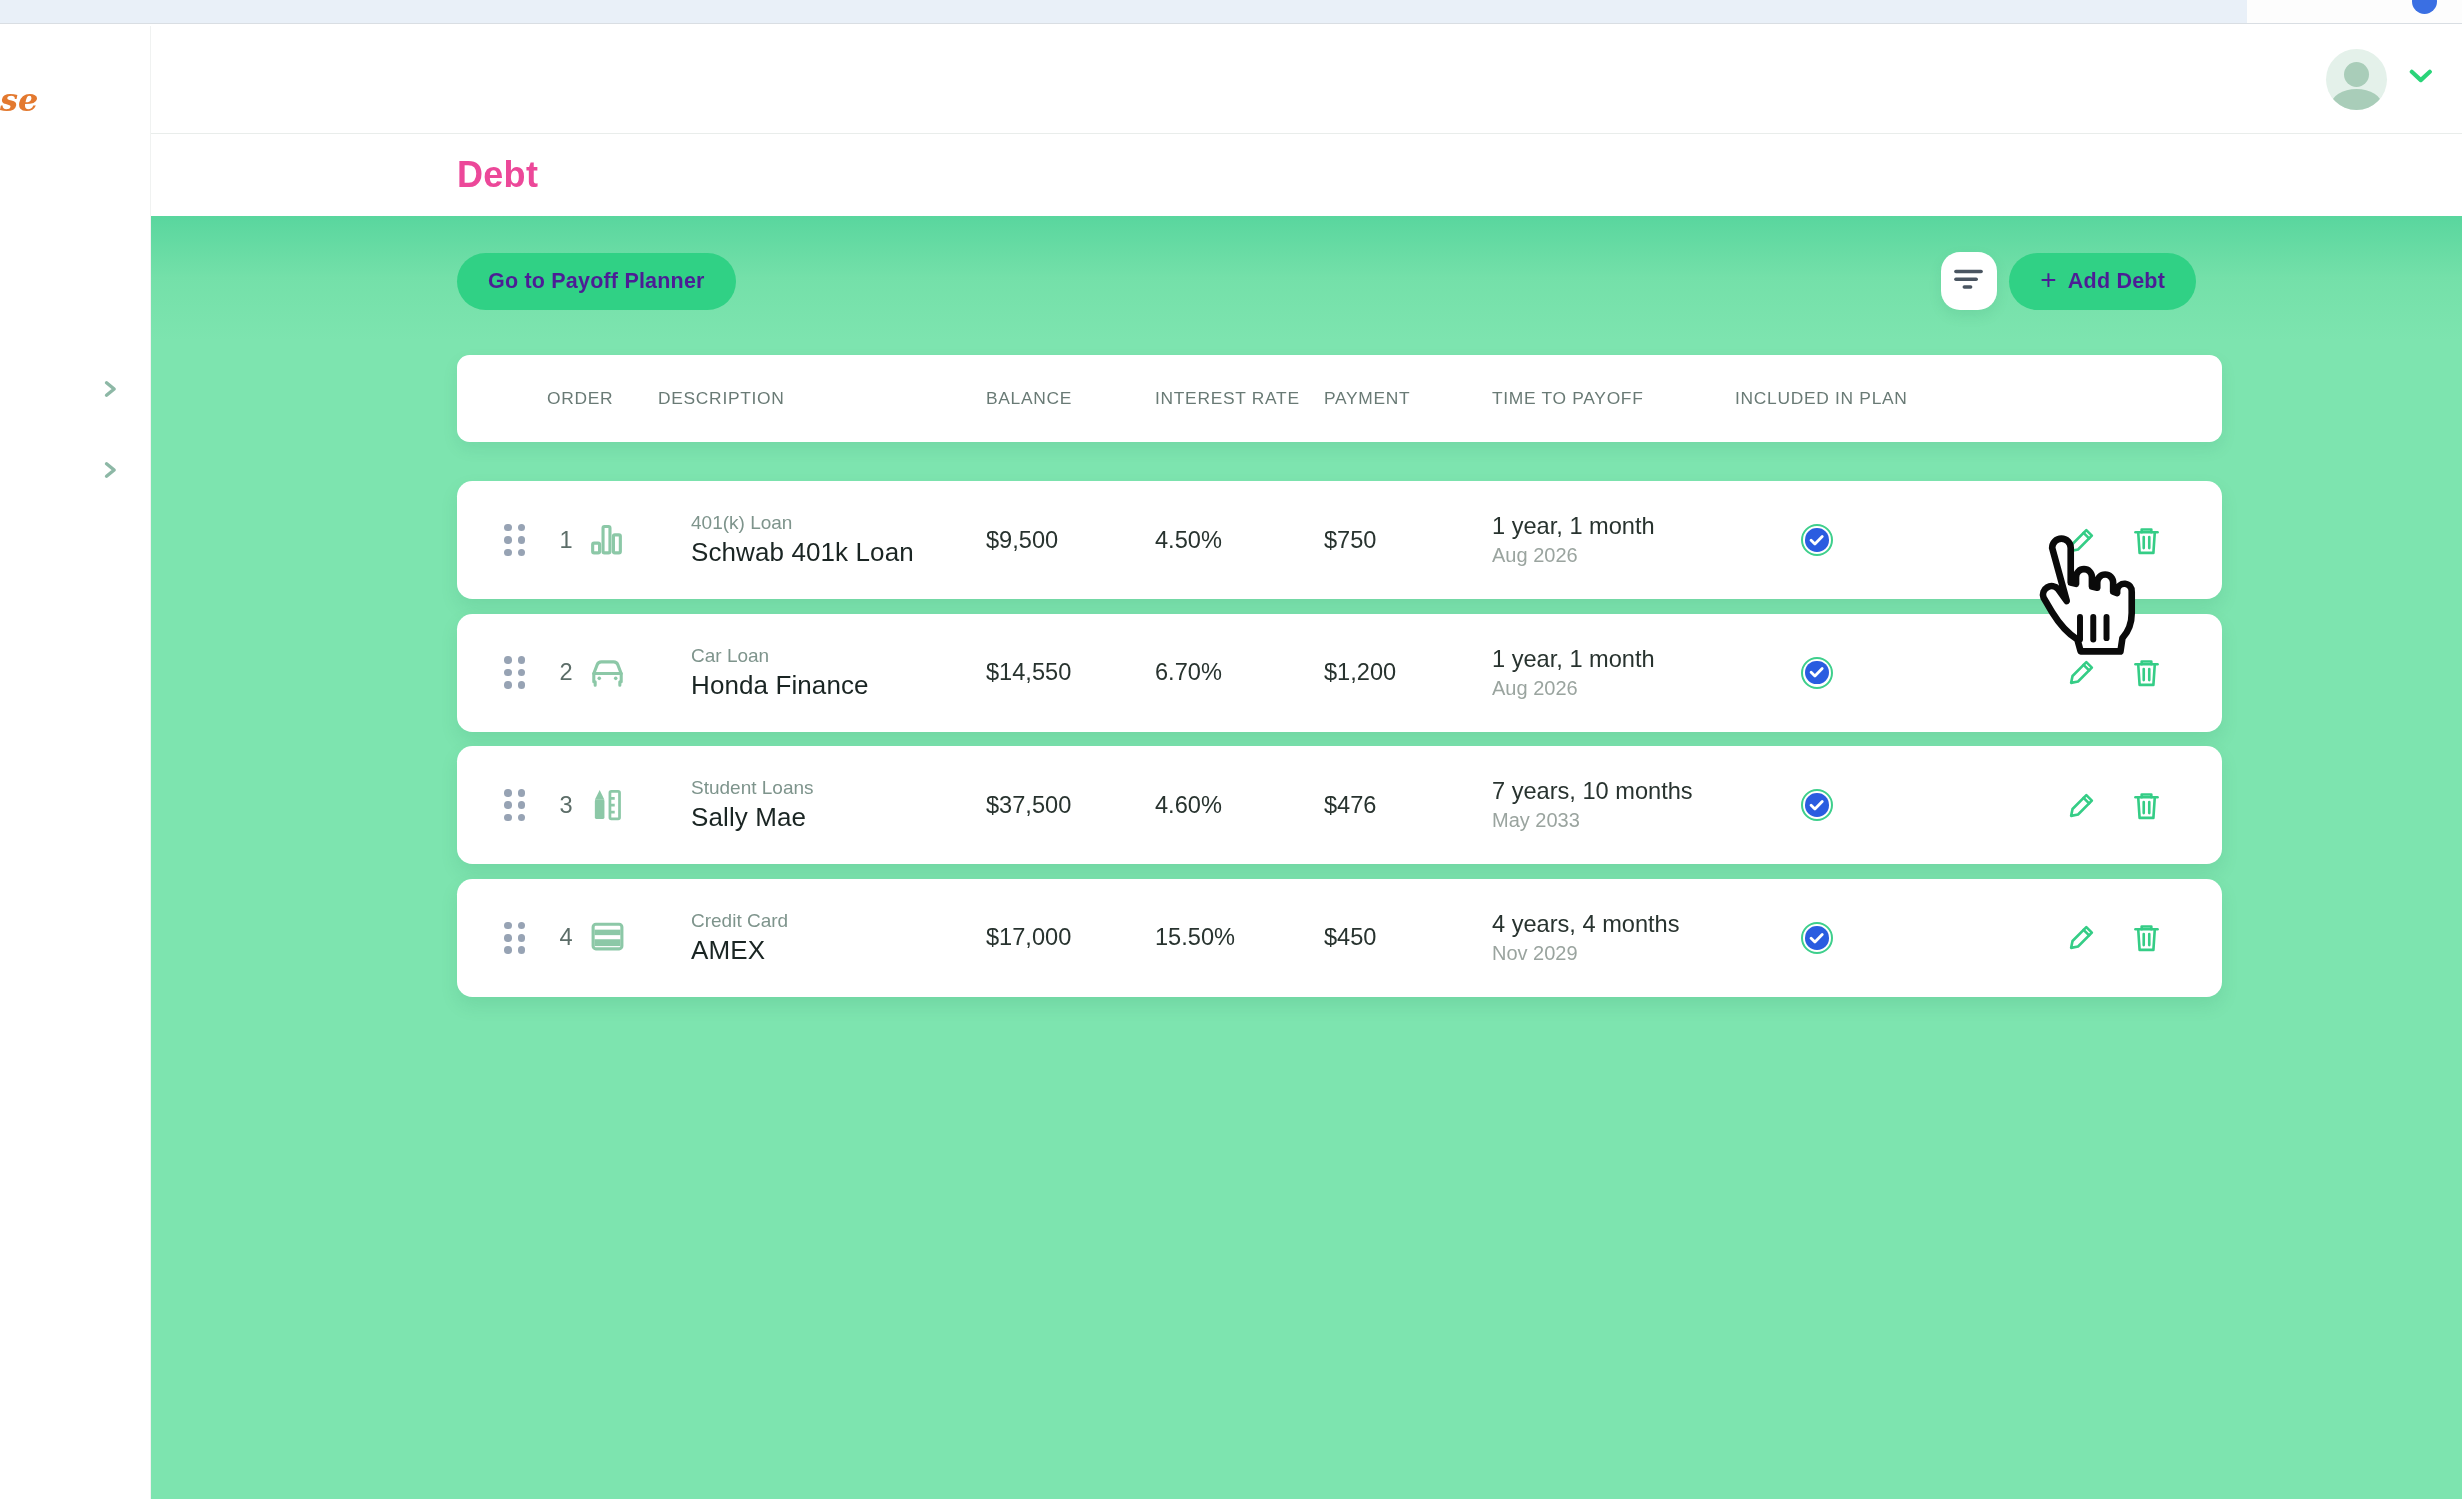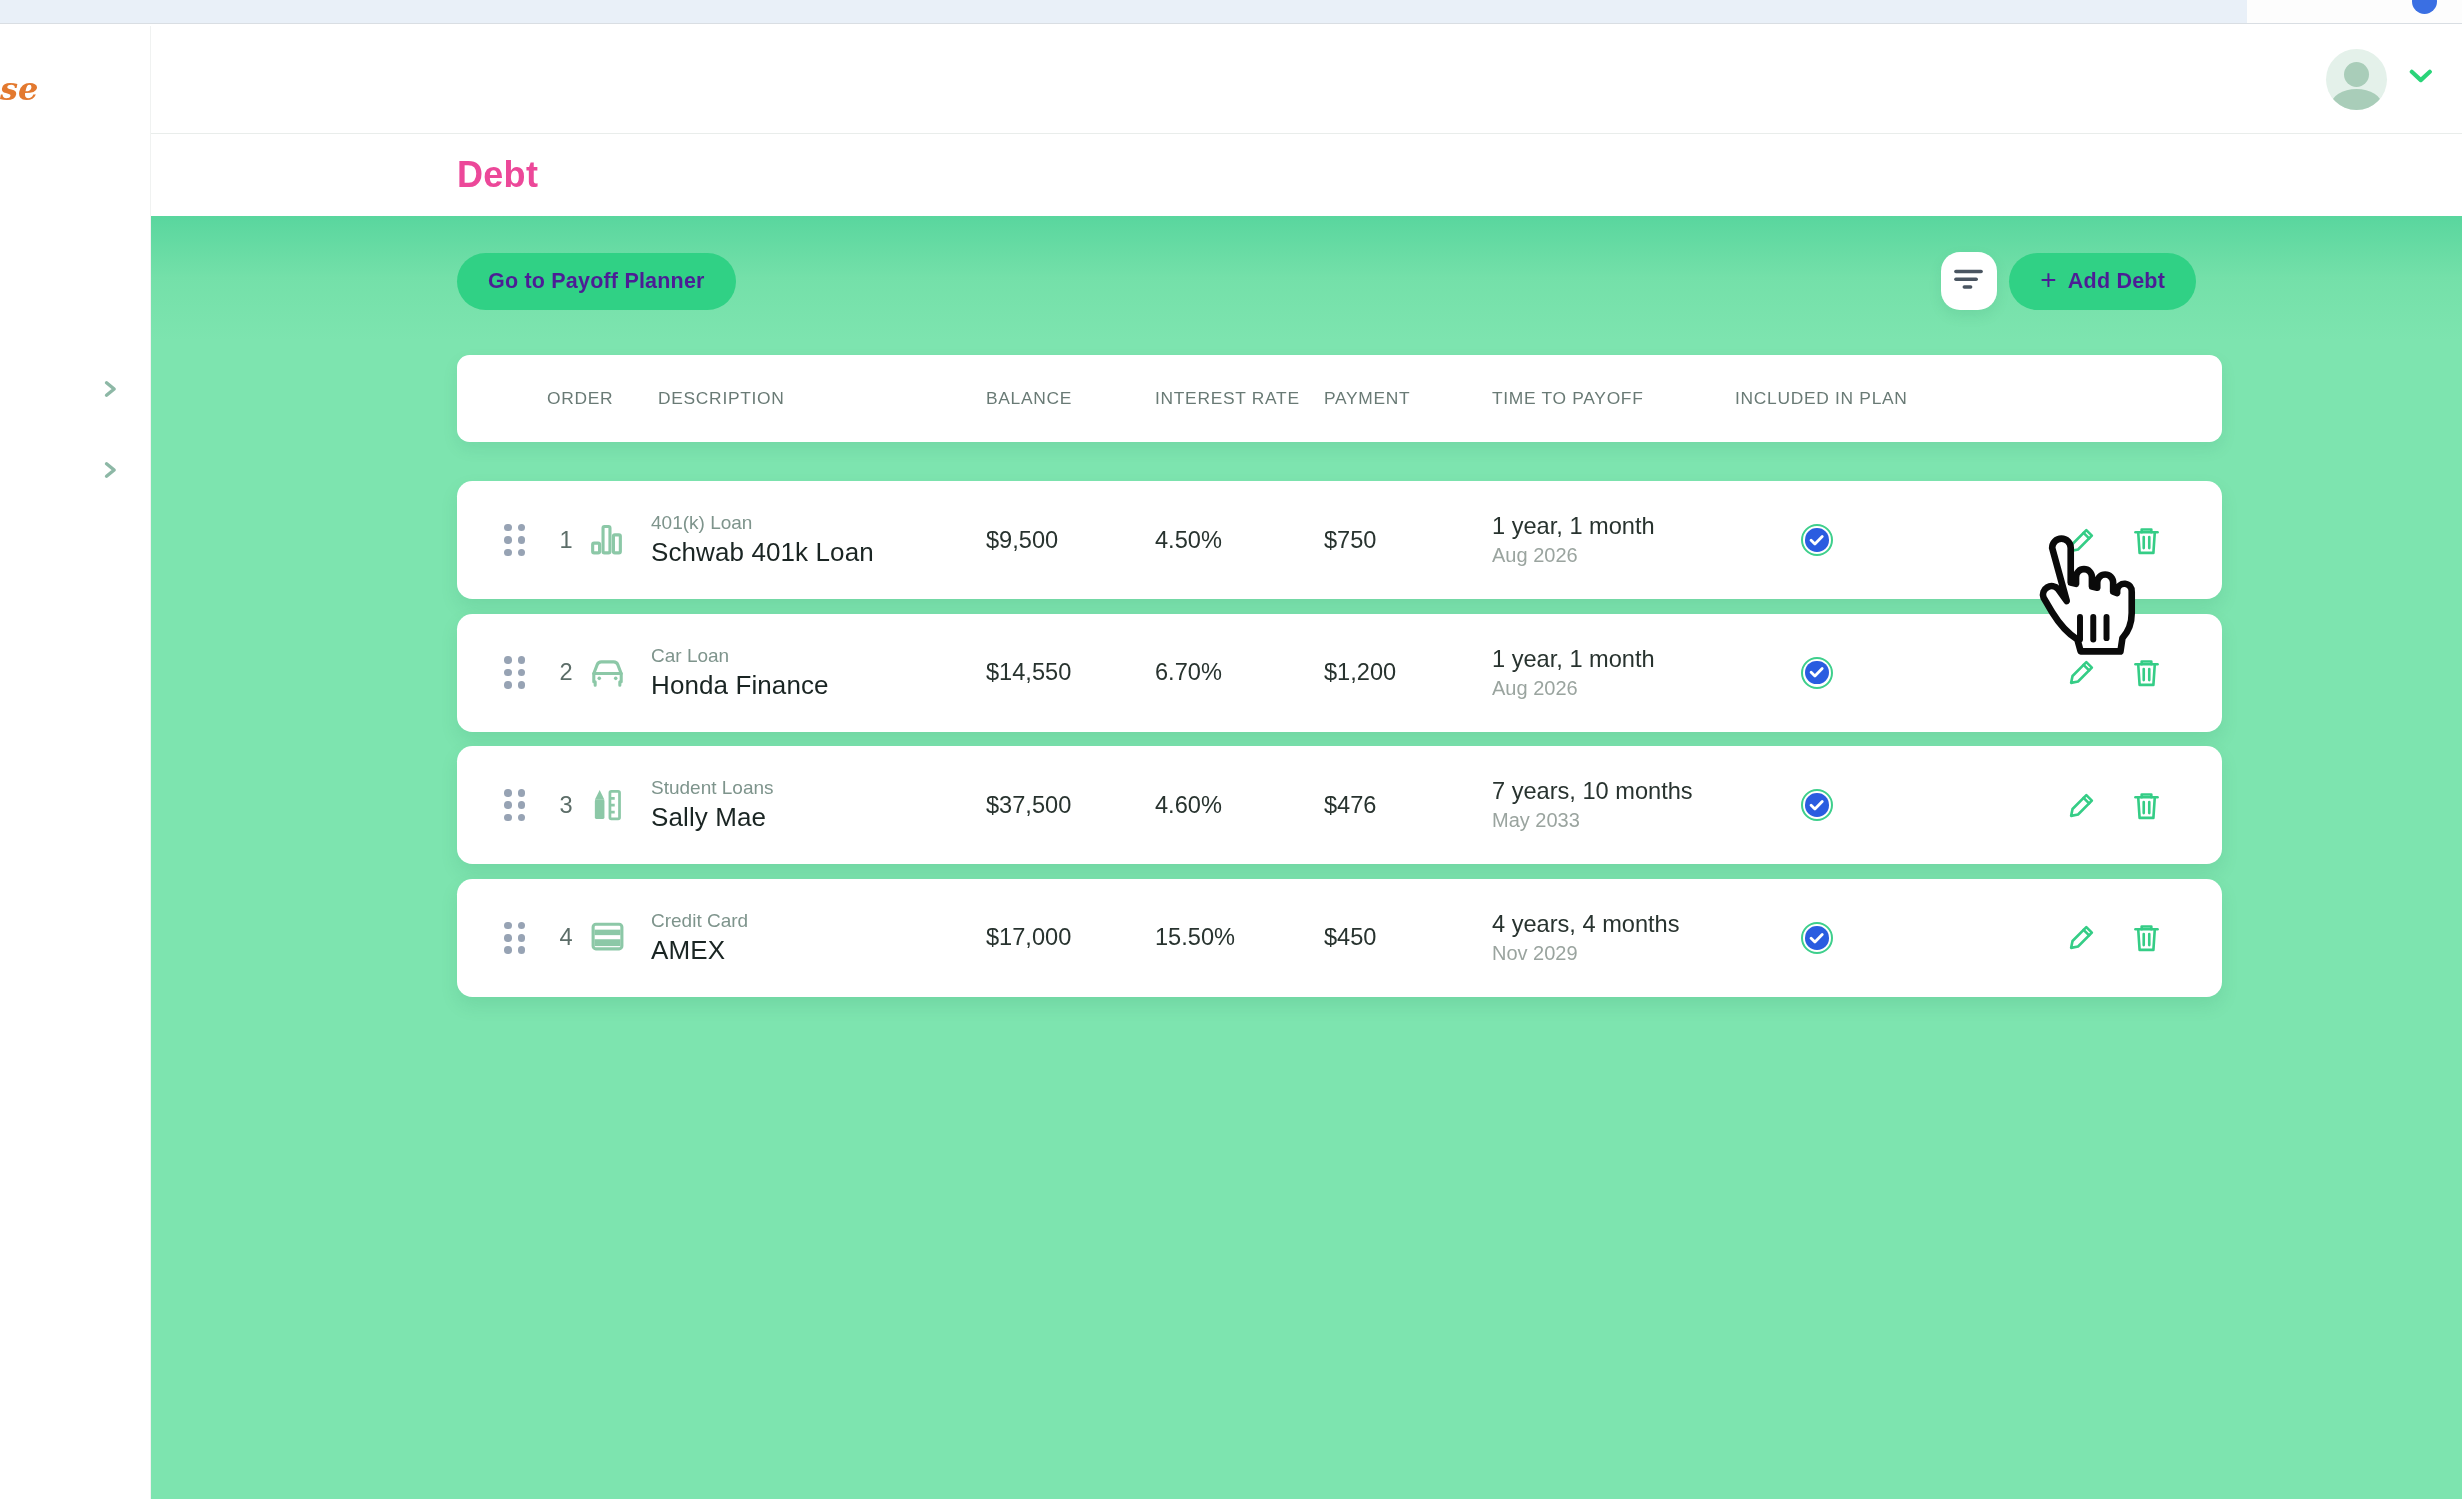--- a/index.html
+++ b/index.html
@@ -10,21 +10,21 @@
   
   .browser-strip { position:absolute; left:0; top:0; width:2462px; height:24px;
     background:#e9f0f8; border-bottom:1.4px solid #d9dee3; }
   .strip-right-white { position:absolute; right:0; top:0; width:215px; height:23px; background:#fdfdfd; }
   .strip-avatar-dot { position:absolute; left:2412px; top:-11px; width:25px; height:25px;
     border-radius:50%; background:#3a6fe3; }
 
   
   .app { position:absolute; left:0; top:26px; right:0; bottom:0; display:flex; }
   .sidebar { position:relative; width:151px; background:#fff; border-right:0.7px solid #f0f2f1; flex:none; }
-  .logo { position:absolute; left:0px; top:44px; font-family:"DejaVu Serif", serif;
+  .logo { position:absolute; left:0px; top:55px; font-family:"DejaVu Serif", serif;
     font-style:italic; font-weight:bold; font-size:32px; color:#e3792f; }
   .side-chevron { position:absolute; left:101px; width:18px; height:18px; cursor:pointer; }
   .side-chevron.c1 { top:354px; }
   .side-chevron.c2 { top:435px; }
 
   .main { position:relative; flex:1; display:flex; flex-direction:column; min-width:0; }
 
   
   .topbar { position:relative; height:108px; background:#fff; border-bottom:1.4px solid #e9edeb; flex:none; }
   .avatar { position:absolute; right:75px; top:23px; width:61px; height:61px; border-radius:50%;
@@ -62,21 +62,21 @@
   .hcell.plan  { padding-left:35px; }
 
   .rows { margin-top:39px; }
   .row-card { height:118px; background:#fff; border-radius:15.3px; margin-bottom:14.6px;
     box-shadow:0 8.3px 16.7px rgba(30,120,84,.12); }
   .drag { margin-left:47px; display:grid; grid-template-columns:7.6px 7.6px; grid-gap:4.9px 6.2px; width:21.5px; cursor:grab; }
   .drag span { width:7.6px; height:7.6px; border-radius:50%; background:#97a3b4; }
   .order-num { text-align:center; font-size:23.6px; color:#5c6d68; }
   .type-icon { display:none; margin-left:4.2px; }
   .type-icon.show { display:block; }
-  .desc-cell { line-height:1.15; }
+  .desc-cell { line-height:1.15;margin-left:40px; }
   .type-label { font-size:19px; color:#7e948c; margin-bottom:4.2px; }
   .name { font-size:26px; font-weight:400; color:#1a2523; letter-spacing:0.1px; }
   .val { font-size:23.6px; color:#28332f; font-weight:500; }
   .payoff-dur { font-size:23.6px; color:#28332f; font-weight:500; margin-bottom:4.2px; }
   .payoff-date { font-size:20px; color:#9aa49f; }
   .check-wrap { margin-left:101px; width:32px; height:32px; border-radius:50%;
     border:2.1px solid #3ecf8c; display:flex; align-items:center; justify-content:center; cursor:pointer; }
   .check-inner { width:23.6px; height:23.6px; border-radius:50%; background:#2a5ce0;
     display:flex; align-items:center; justify-content:center; }
   .actions { display:flex; justify-content:flex-end; align-items:center; gap:36px; padding-right:61px; }

